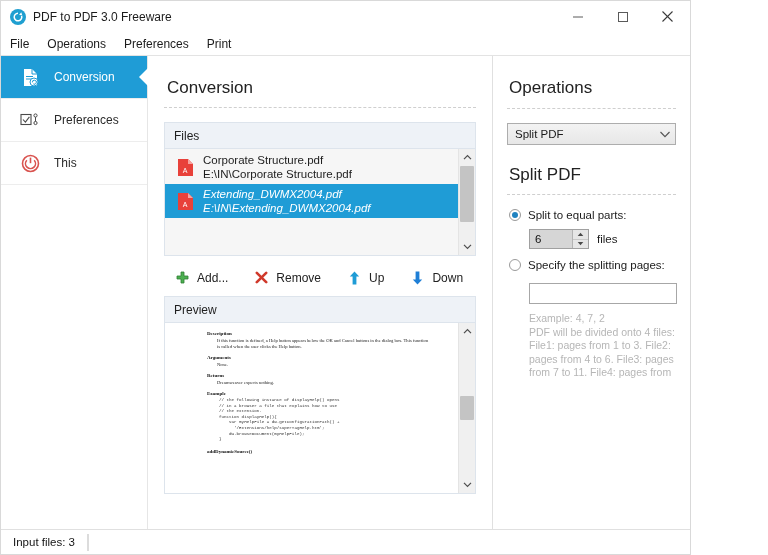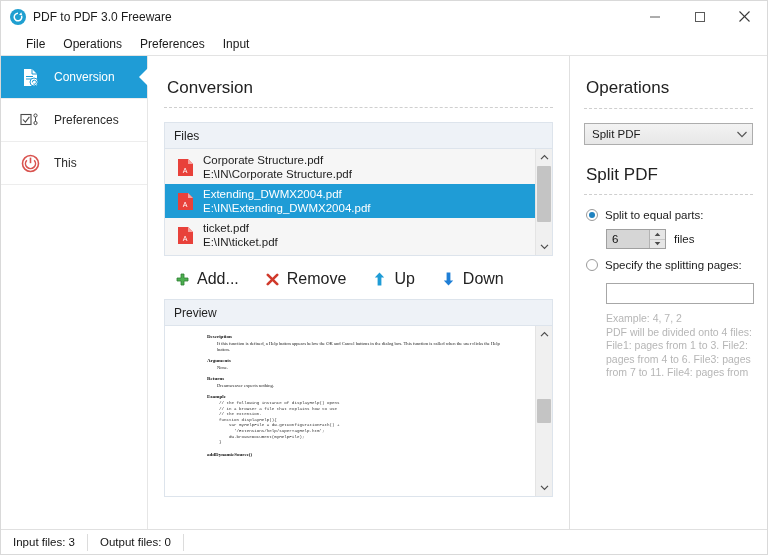--- a/index.html
+++ b/index.html
@@ -10,21 +10,21 @@
     width: 768px;
     height: 555px;
     overflow: hidden;
     font-family: "Liberation Sans", sans-serif;
     font-size: 12px;
     color: #1a1a1a;
     background: #ffffff;
   }
   .app {
     position: relative;
-    width: 768px;
+    width: 691px;
     height: 555px;
     box-sizing: border-box;
     border: 1px solid #d9d9d9;
     background: #22c55e;
     display: flex;
     flex-direction: column;
     justify-content: space-between;
   }
 
   
@@ -74,21 +74,21 @@
     background: #ffffff;
   }
   .win-btn svg { display:block; }
 
   
   .menubar {
     height: 22px;
     min-height: 22px;
     display: flex;
     align-items: center;
-    padding-left: 20px;
+    padding-left: 4px;
     background: #ffffff;
     border-bottom: 1px solid #e3e3e3;
   }
   .menu-item {
     font-size: 12px;
     color: #1b1b1b;
     padding: 2px 9px 3px 5px;
     margin-right: 4px;
     white-space: nowrap;
   }
@@ -197,21 +197,21 @@
   }
   .file-row {
     height: 34px;
     display: flex;
     align-items: center;
     padding-left: 12px;
     box-sizing: border-box;
   }
   .file-row.selected { background: #1f9cd6; }
   .file-row.selected .f-name,
-  .file-row.selected .f-path { color: #ffffff; }
+  .file-row.selected .f-path { color: #ffffff; font-style: italic; }
   .pdf-ico {
     width: 17px;
     height: 19px;
     margin-right: 9px;
     flex: 0 0 auto;
   }
   .pdf-ico svg { display:block; }
   .f-texts { display: flex; flex-direction: column; justify-content: center; min-width: 0; }
   .f-name { font-size: 11.5px; color: #1d1d1d; line-height: 14px; white-space: nowrap; }
   .f-path { font-size: 11.5px; color: #1d1d1d; line-height: 15px; white-space: nowrap; }
@@ -248,21 +248,21 @@
   .btn-row {
     display: flex;
     align-items: center;
     margin: 9px 0 0 4px;
   }
   .tool-btn {
     display: flex;
     align-items: center;
     padding: 4px 10px 4px 6px;
     margin-right: 8px;
-    font-size: 16px;
+    font-size: 12px;
     color: #222222;
     background: transparent;
     border: 1px solid transparent;
     border-radius: 2px;
   }
   .tool-btn .tb-ico {
     width: 15px; height: 15px;
     margin-right: 7px;
     display: inline-flex;
     align-items: center; justify-content: center;
@@ -493,21 +493,21 @@
             <line x1="11.5" y1="1.5" x2="1.5" y2="11.5" stroke="#3a3a3a" stroke-width="1.1"></line>
           </svg>
       </div>
     </div>
   </div>
 
   <div class="menubar">
     <div class="menu-item">File</div>
     <div class="menu-item">Operations</div>
     <div class="menu-item">Preferences</div>
-    <div class="menu-item">Input</div>
+    <div class="menu-item">Print</div>
   </div>
 
   <div class="body-wrap">
 
     <div class="sidebar">
 
       <div class="side-item active">
         <span class="side-ico">
           <svg width="17" height="19" viewBox="0 0 17 19">
             <path d="M2 1 h8 l5 5 v12 h-13 z" fill="#ffffff"></path>
@@ -578,33 +578,20 @@
                 <path d="M11 1 v5 h5 z" fill="#f7a39f"></path>
                 <text x="8" y="15" font-family="Liberation Sans, sans-serif" font-size="7" fill="#ffffff" text-anchor="middle">A</text>
               </svg>
             </span>
             <span class="f-texts">
               <span class="f-name">Extending_DWMX2004.pdf</span>
               <span class="f-path">E:\IN\Extending_DWMX2004.pdf</span>
             </span>
           </div>
 
-          <div class="file-row">
-            <span class="pdf-ico">
-              <svg width="17" height="19" viewBox="0 0 17 19">
-                <path d="M1 1 h10 l5 5 v12 h-15 z" fill="#e8413a"></path>
-                <path d="M11 1 v5 h5 z" fill="#f7a39f"></path>
-                <text x="8" y="15" font-family="Liberation Sans, sans-serif" font-size="7" fill="#ffffff" text-anchor="middle">A</text>
-              </svg>
-            </span>
-            <span class="f-texts">
-              <span class="f-name">ticket.pdf</span>
-              <span class="f-path">E:\IN\ticket.pdf</span>
-            </span>
-          </div>
 
         </div>
 
         <div class="vscroll">
           <div class="vs-arrow">
             <svg width="9" height="7" viewBox="0 0 9 7">
                 <path d="M1 5.2 L4.5 1.5 L8 5.2" fill="none" stroke="#4c4c4c" stroke-width="1.2"></path>
               </svg>
           </div>
           <div class="vs-track">
@@ -750,17 +737,16 @@
         <span class="hint-line">from 7 to 11. File4: pages from</span>
       </div>
 
     </div>
 
   </div>
 
   <div class="statusbar">
     <div class="sb-cell">Input files: 3</div>
     <div class="sb-div"></div>
-    <div class="sb-cell">Output files: 0</div>
     <div class="sb-div"></div>
   </div>
 
 </div>
 
 </body></html>

